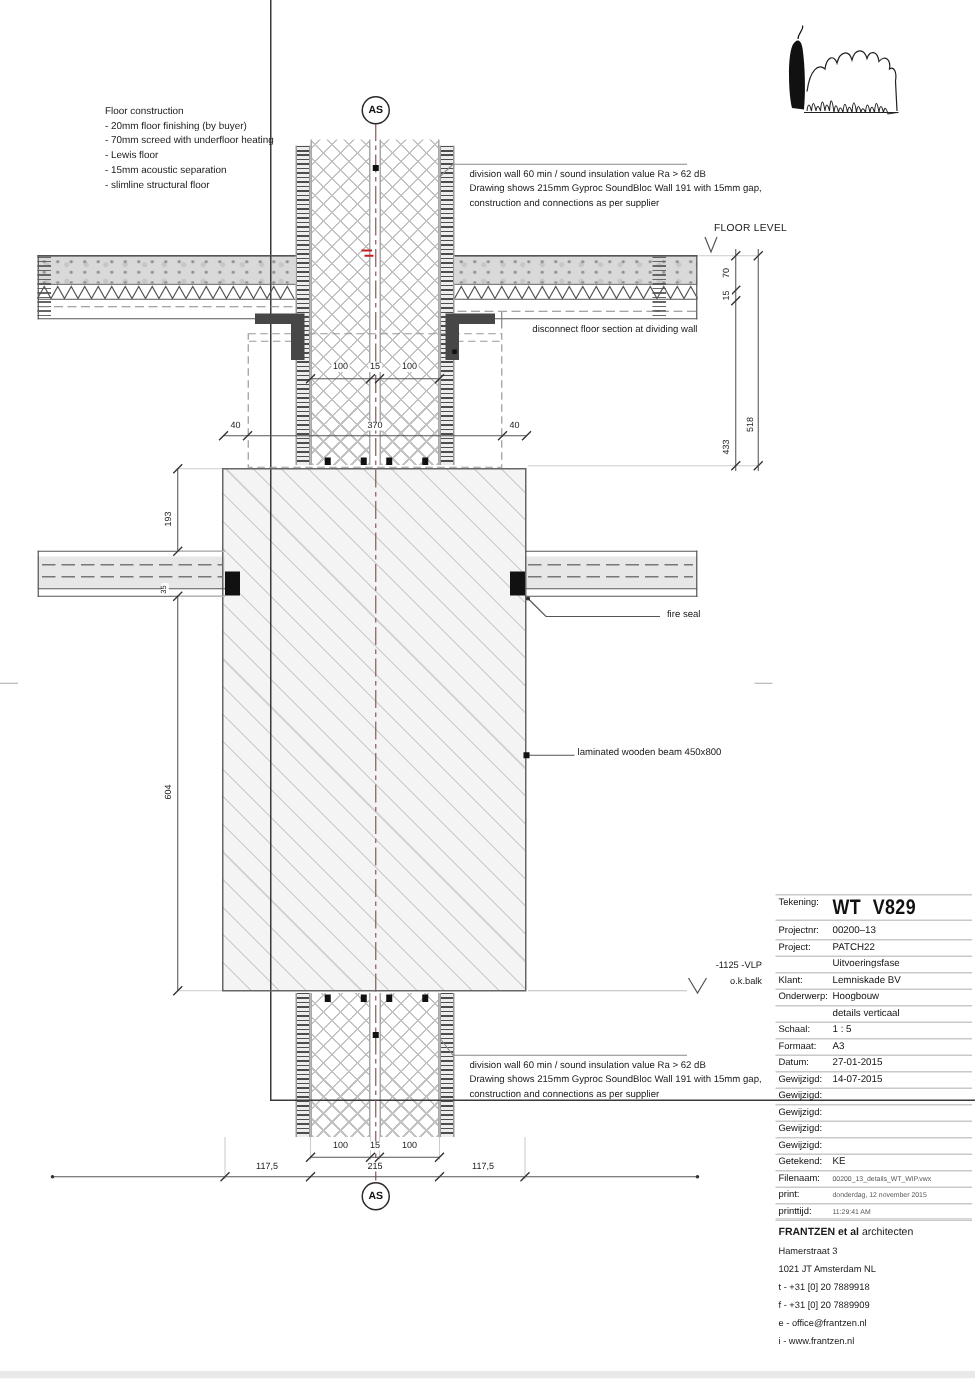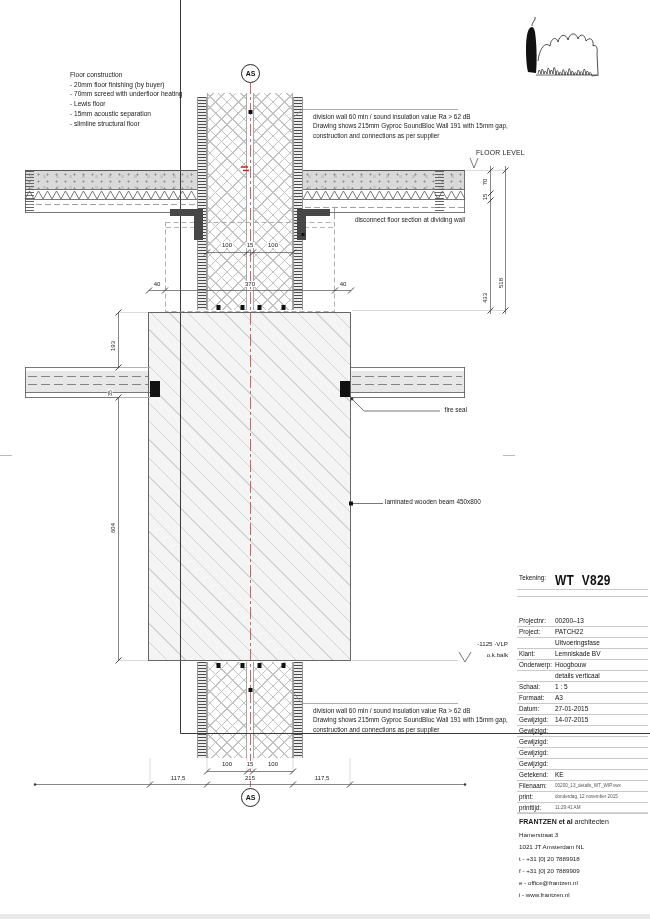--- a/index.html
+++ b/index.html
@@ -193,21 +193,21 @@
 <div class="dim dimv" style="left:113px;top:528px;">604</div>
 <div class="dim dimv" style="left:110px;top:393px;font-size:5px;">35</div>
 <div class="dim" style="left:227px;top:764px;">100</div>
 <div class="dim" style="left:250px;top:764px;">15</div>
 <div class="dim" style="left:273px;top:764px;">100</div>
 <div class="dim" style="left:178px;top:778px;">117,5</div>
 <div class="dim" style="left:250px;top:778px;">215</div>
 <div class="dim" style="left:322px;top:778px;">117,5</div>
 
 <div id="titleblock">
-    <div class="tb-row" style="top: 572px; height: 17px;">
+    <div class="tb-row" style="top: 596px; height: 17px;">
       <span class="tb-lbl">Tekening:</span>
       <span class="tb-val lg">WT V829</span>
     </div>
     <div class="tb-row" style="top: 615px; height: 11px;">
       <span class="tb-lbl">Projectnr:</span>
       <span class="tb-val">00200–13</span>
     </div>
     <div class="tb-row" style="top: 626px; height: 11px;">
       <span class="tb-lbl">Project:</span>
       <span class="tb-val">PATCH22</span>

